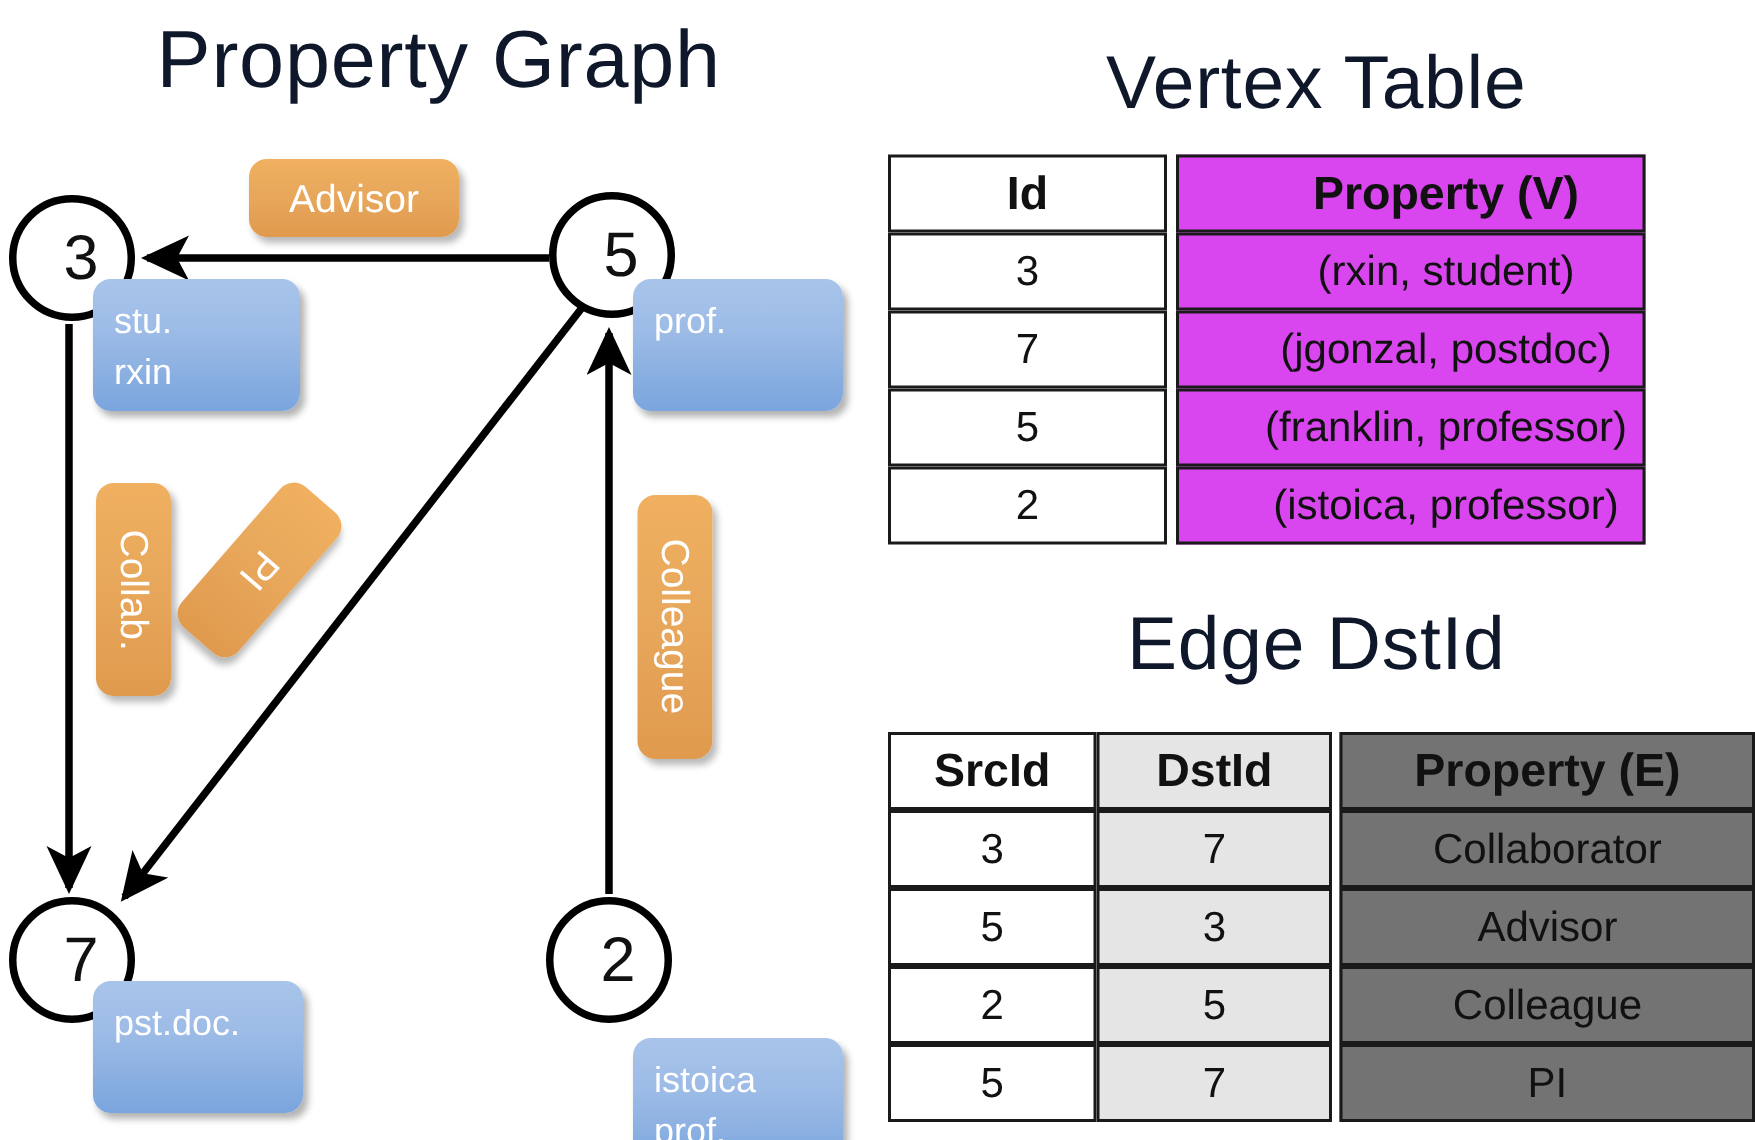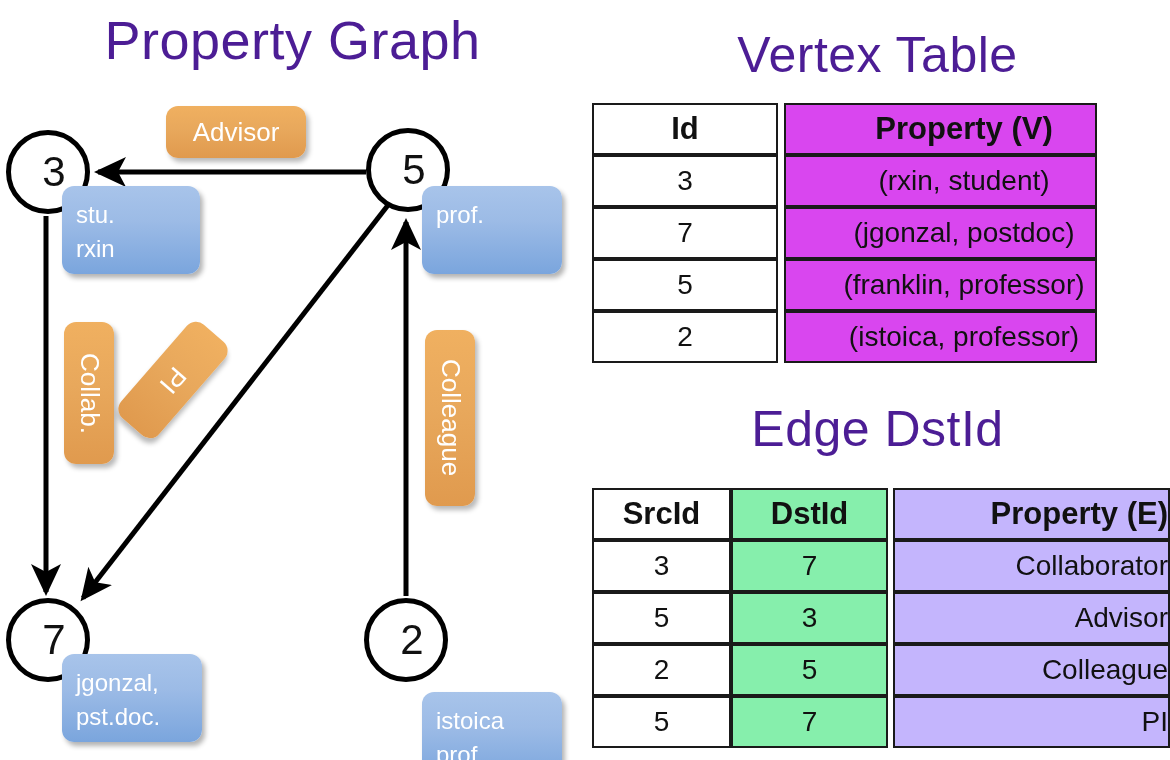--- a/index.html
+++ b/index.html
@@ -14,21 +14,21 @@
     overflow: hidden;
     font-family: "Liberation Sans", sans-serif;
     color: #000000;
   }
 
   
   .title {
     position: absolute;
     font-weight: 300;
     letter-spacing: 0.5px;
-    color: #4c1d95;
+    color: #0f172a;
     white-space: nowrap;
     font-family: "Liberation Sans", sans-serif;
   }
   #title-property-graph {
     left: 0; top: 8px;
     width: 585px;
     text-align: center;
     font-size: 54px;
     line-height: 64px;
   }
@@ -178,22 +178,22 @@
     height: 52px;
     padding: 0;
   }
 
   #vertex-table { left: 592px; top: 103px; }
   #vertex-table .col-id   { width: 186px; background: #ffffff; }
   #vertex-table .col-prop { width: 313px; background: #d946ef; padding-left: 47px; }
 
   #edge-table { left: 592px; top: 488px; }
   #edge-table .col-src  { width: 150px; background: #ffffff; }
-  #edge-table .col-dst  { width: 172px; background: #86efac; }
-  #edge-table .col-prop { width: 300px; background: #c4b5fd; text-align: right; }
+  #edge-table .col-dst  { width: 172px; background: #e5e5e5; }
+  #edge-table .col-prop { width: 300px; background: #737373; }
 </style>
 </head>
 <body>
 
 <div class="title" id="title-property-graph">Property Graph</div>
 
 <div class="title" id="title-vertex-table">Vertex Table</div>
 
 <div class="title" id="title-edge-table">Edge DstId</div>
 
@@ -229,21 +229,20 @@
   </div>
 
   <div class="prop-box" id="propbox-rxin">
     <div>stu.</div>
     <div>rxin</div>
   </div>
   <div class="prop-box" id="propbox-franklin">
     <div>prof.</div>
   </div>
   <div class="prop-box" id="propbox-jgonzal">
-    <div>jgonzal,</div>
     <div>pst.doc.</div>
   </div>
   <div class="prop-box" id="propbox-istoica">
     <div>istoica</div>
     <div>prof.</div>
   </div>
 
   <div class="edge-label-box" id="edgelabel-advisor">
     <span class="htext">Advisor</span>
   </div>

